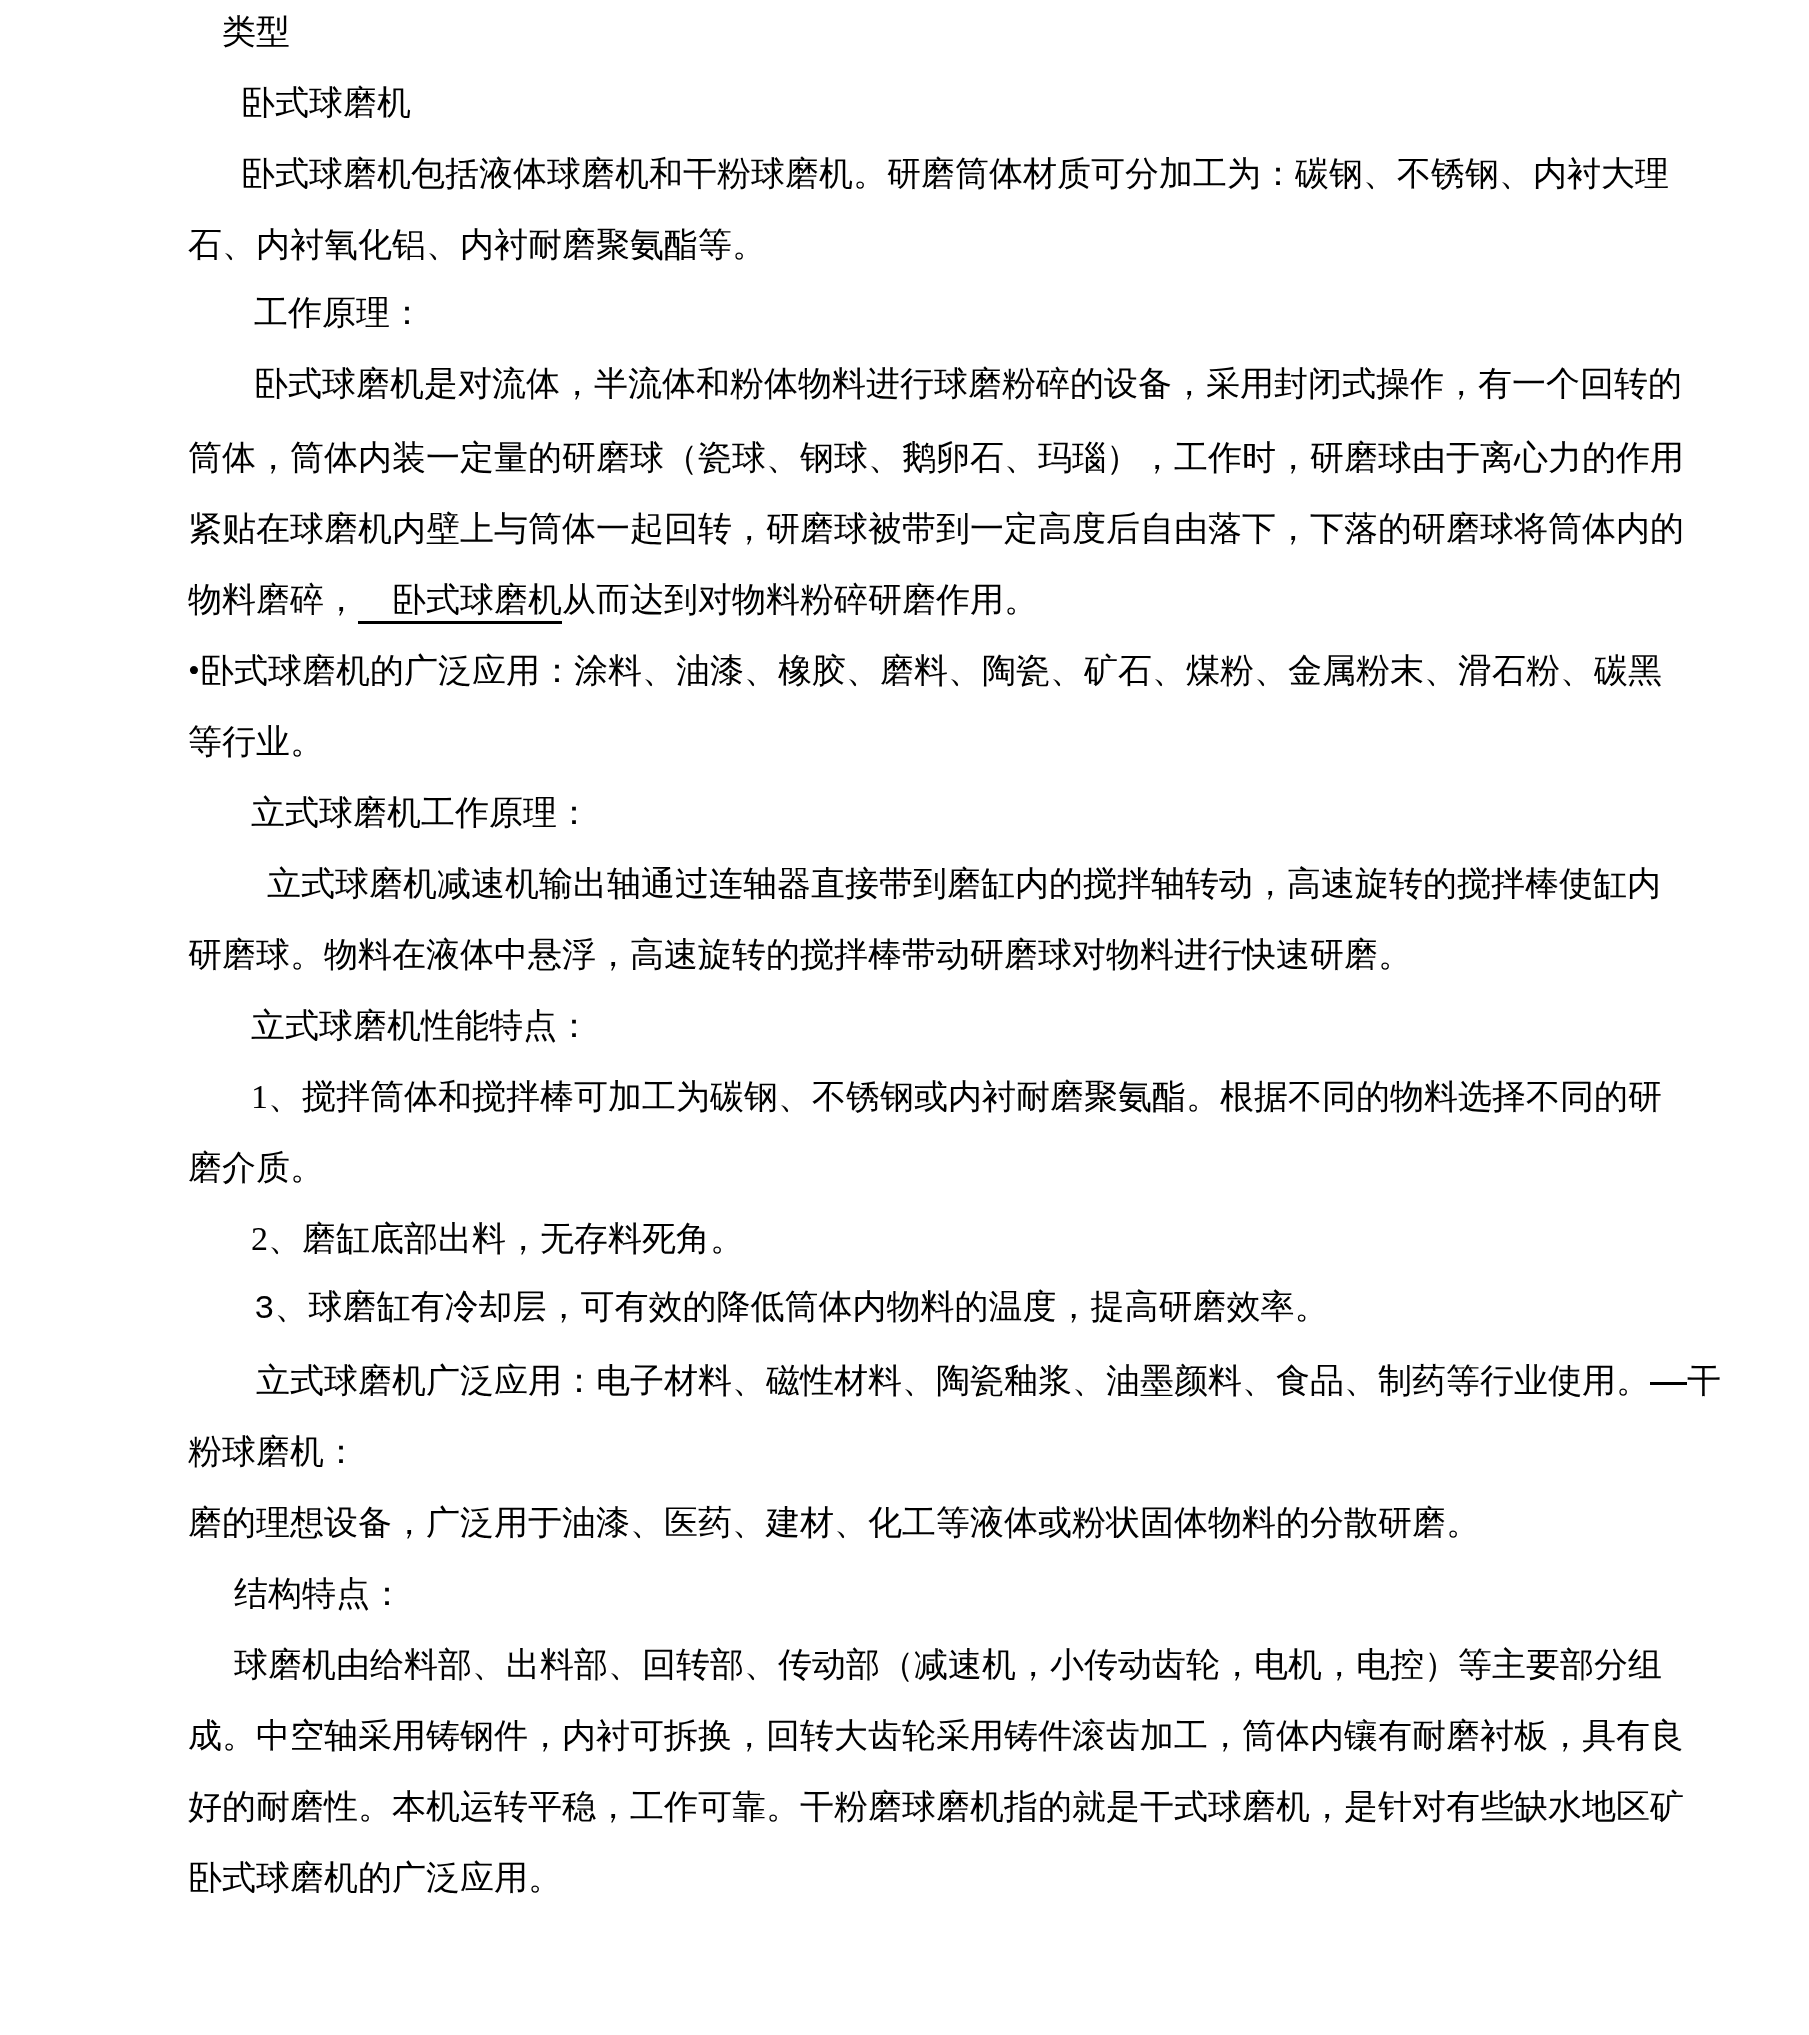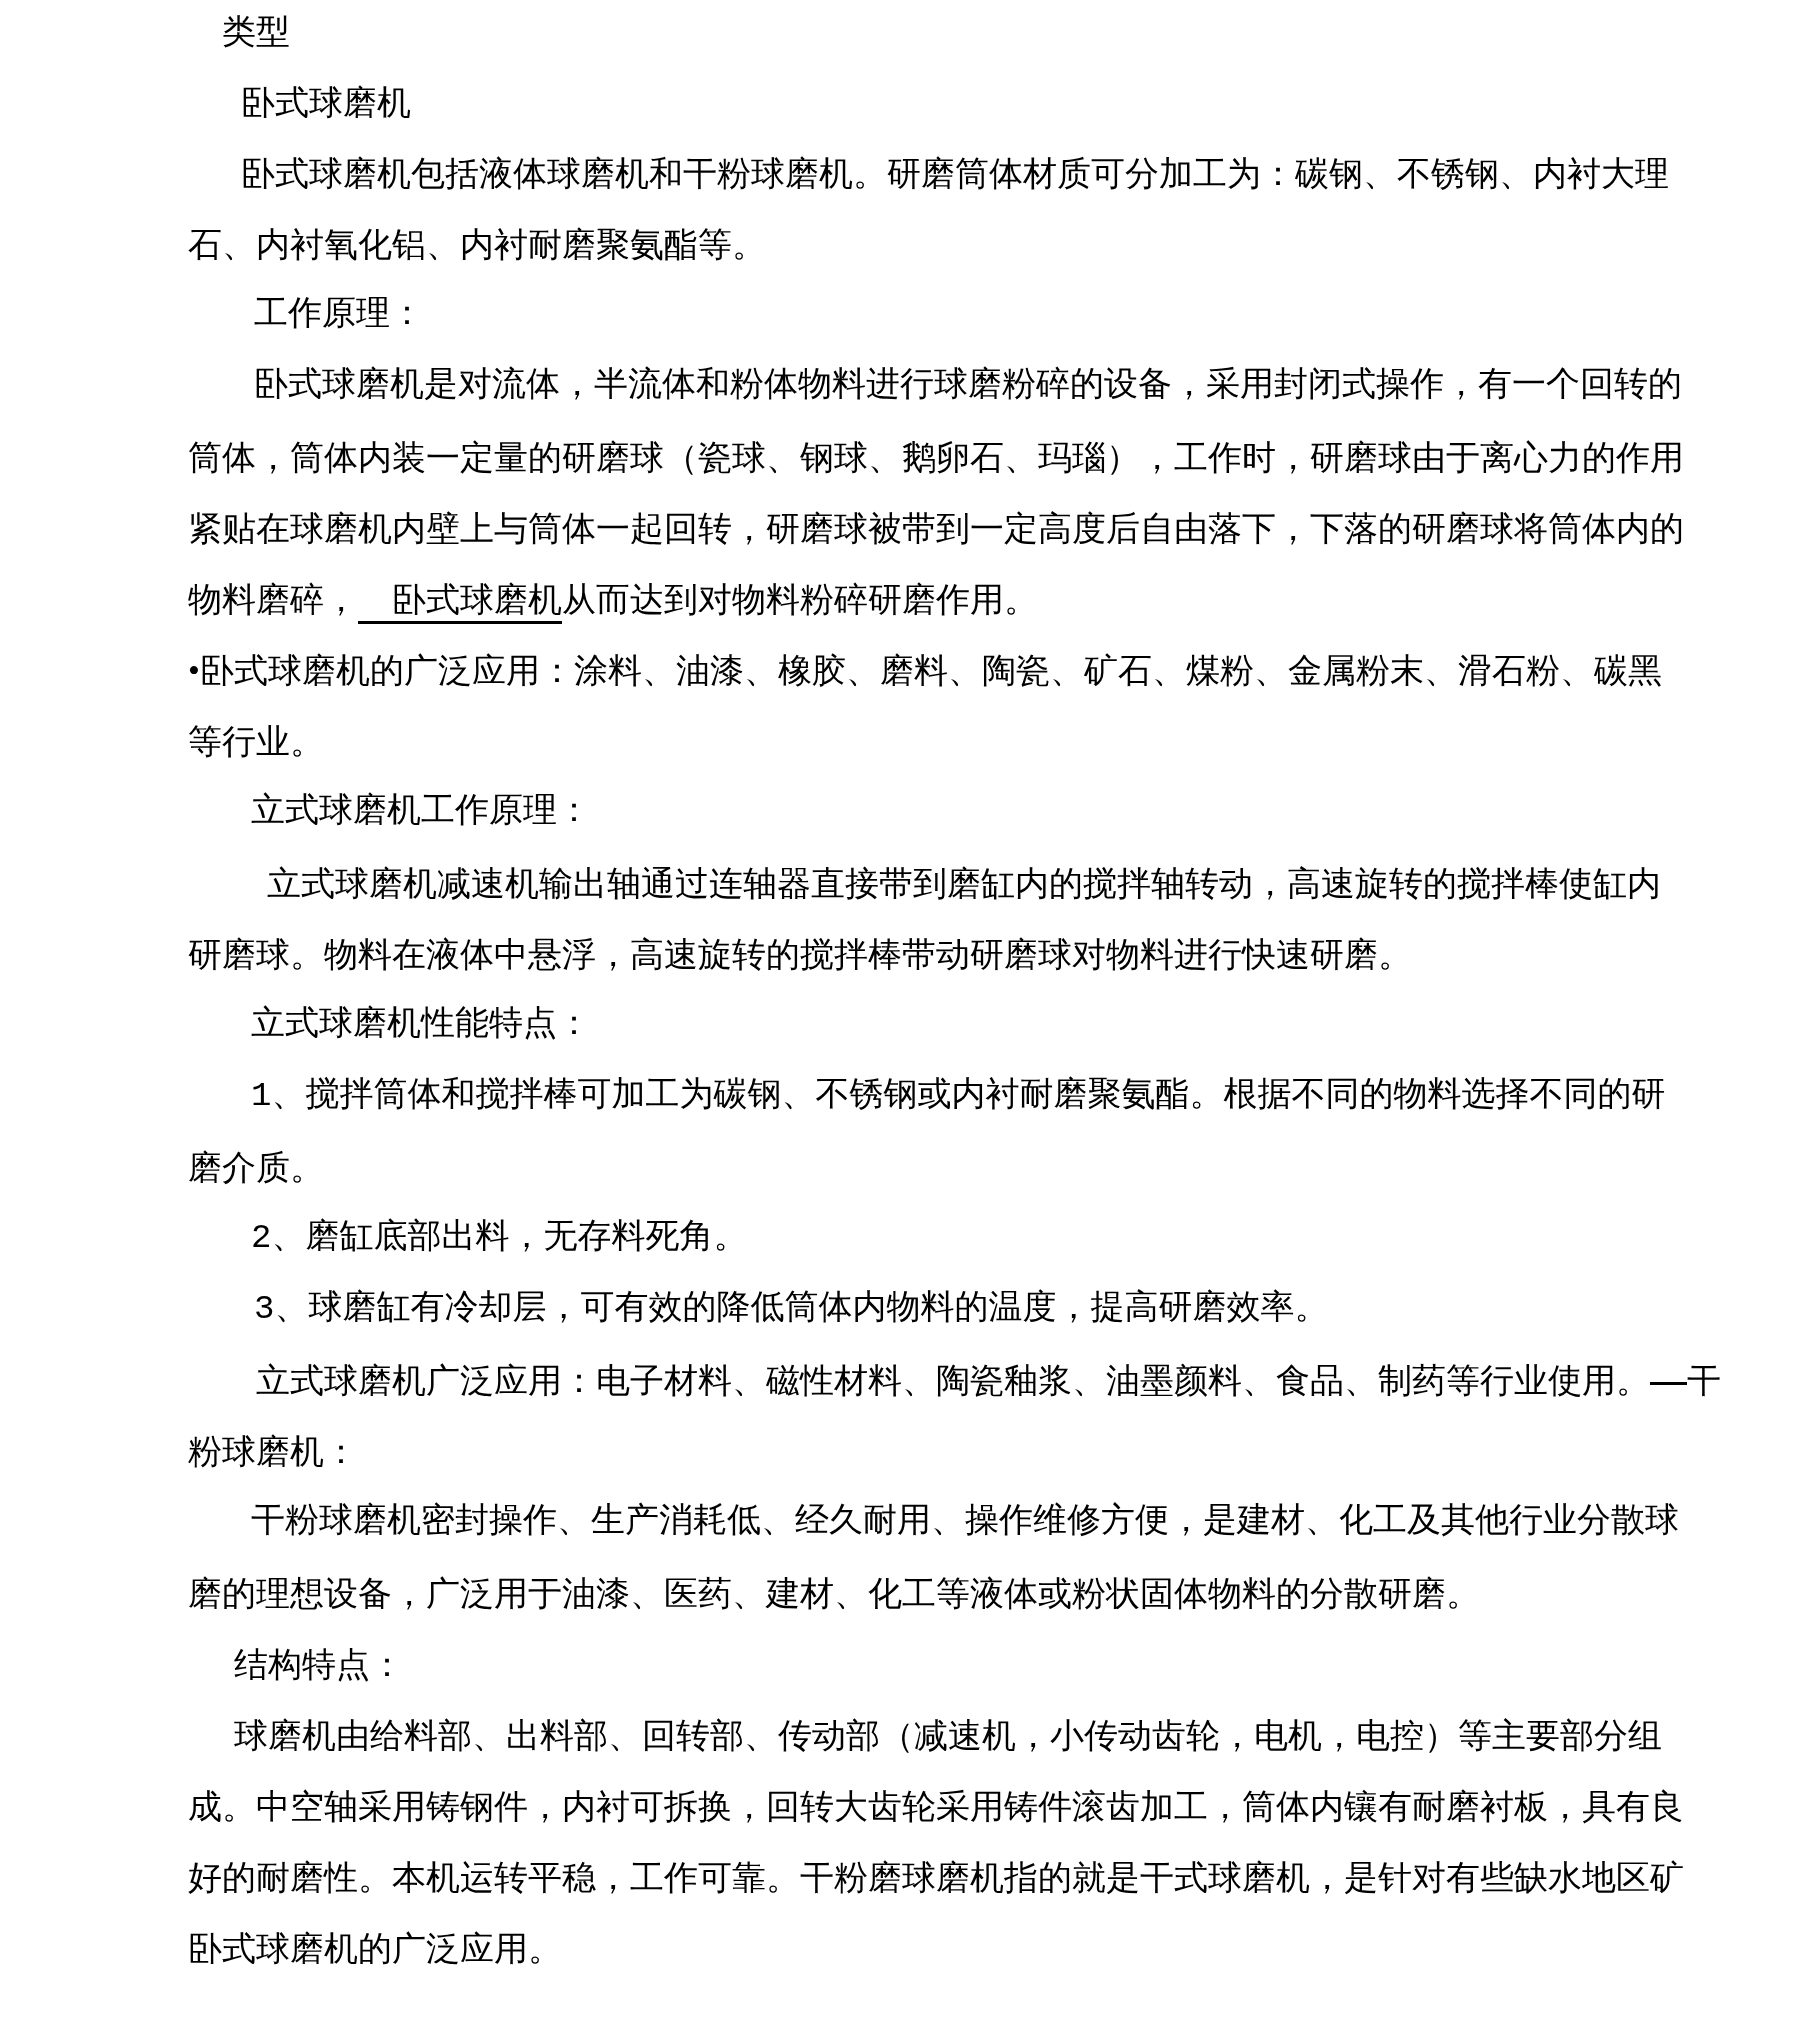--- a/index.html
+++ b/index.html
@@ -27,21 +27,21 @@
   }
   .line {
     height: 71px;
     line-height: 71px;
     white-space: nowrap;
   }
   .in1  { padding-left: 34px; }
   .in15 { padding-left: 53px; }
   .in12 { padding-left: 40px; text-align: right; }
   .in13 { padding-left: 46px; }
-  .in18 { padding-left: 63px; font-family: Liberation Mono, monospace; }
+  .in18 { padding-left: 63px; }
   .in2  { padding-left: 66px; font-family: Liberation Mono, monospace; }
   .in23 { padding-left: 79px; }
   .u {
     border-bottom: 3.7px solid #000000;
     padding-bottom: 2.9px;
   }
   .uspace {
     display: inline-block;
     width: 37px;
     height: 1em;
@@ -67,21 +67,20 @@
     <div class="line in18"><span>立式球磨机工作原理：</span></div>
     <div class="line in23"><span>立式球磨机减速机输出轴通过连轴器直接带到磨缸内的搅拌轴转动，高速旋转的搅拌棒使缸内</span></div>
     <div class="line"><span>研磨球。物料在液体中悬浮，高速旋转的搅拌棒带动研磨球对物料进行快速研磨。</span></div>
     <div class="line in18"><span>立式球磨机性能特点：</span></div>
     <div class="line in18"><span>1、搅拌筒体和搅拌棒可加工为碳钢、不锈钢或内衬耐磨聚氨酯。根据不同的物料选择不同的研</span></div>
     <div class="line"><span>磨介质。</span></div>
     <div class="line in18"><span>2、磨缸底部出料，无存料死角。</span></div>
     <div class="line in2"><span>3、球磨缸有冷却层，可有效的降低筒体内物料的温度，提高研磨效率。</span></div>
     <div class="line in12"><span>立式球磨机广泛应用：电子材料、磁性材料、陶瓷釉浆、油墨颜料、食品、制药等行业使用。</span><span class="u uspace">　</span><span>干</span></div>
     <div class="line"><span>粉球磨机：</span></div>
-    <div class="line in18"><span>干粉球磨机密封操作、生产消耗低、经久耐用、操作维修方便，是建材、化工及其他行业分散球</span></div>
     <div class="line"><span>磨的理想设备，广泛用于油漆、医药、建材、化工等液体或粉状固体物料的分散研磨。</span></div>
     <div class="line in13"><span>结构特点：</span></div>
     <div class="line in13"><span>球磨机由给料部、出料部、回转部、传动部（减速机，小传动齿轮，电机，电控）等主要部分组</span></div>
     <div class="line"><span>成。中空轴采用铸钢件，内衬可拆换，回转大齿轮采用铸件滚齿加工，筒体内镶有耐磨衬板，具有良</span></div>
     <div class="line"><span>好的耐磨性。本机运转平稳，工作可靠。干粉磨球磨机指的就是干式球磨机，是针对有些缺水地区矿</span></div>
     <div class="line"><span>卧式球磨机的广泛应用。</span></div>
 
   </div>
 </div>
 

